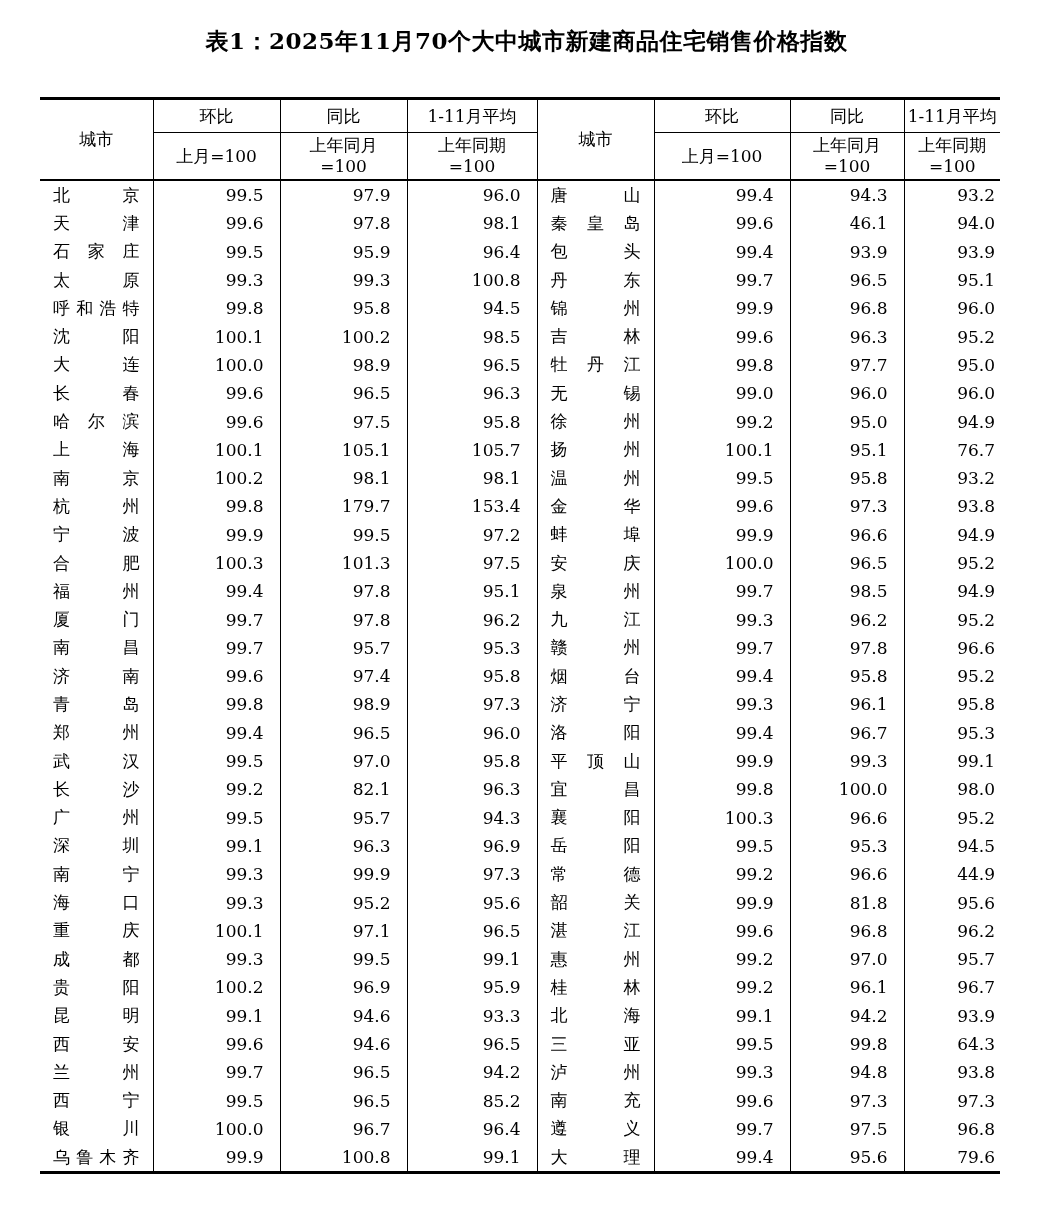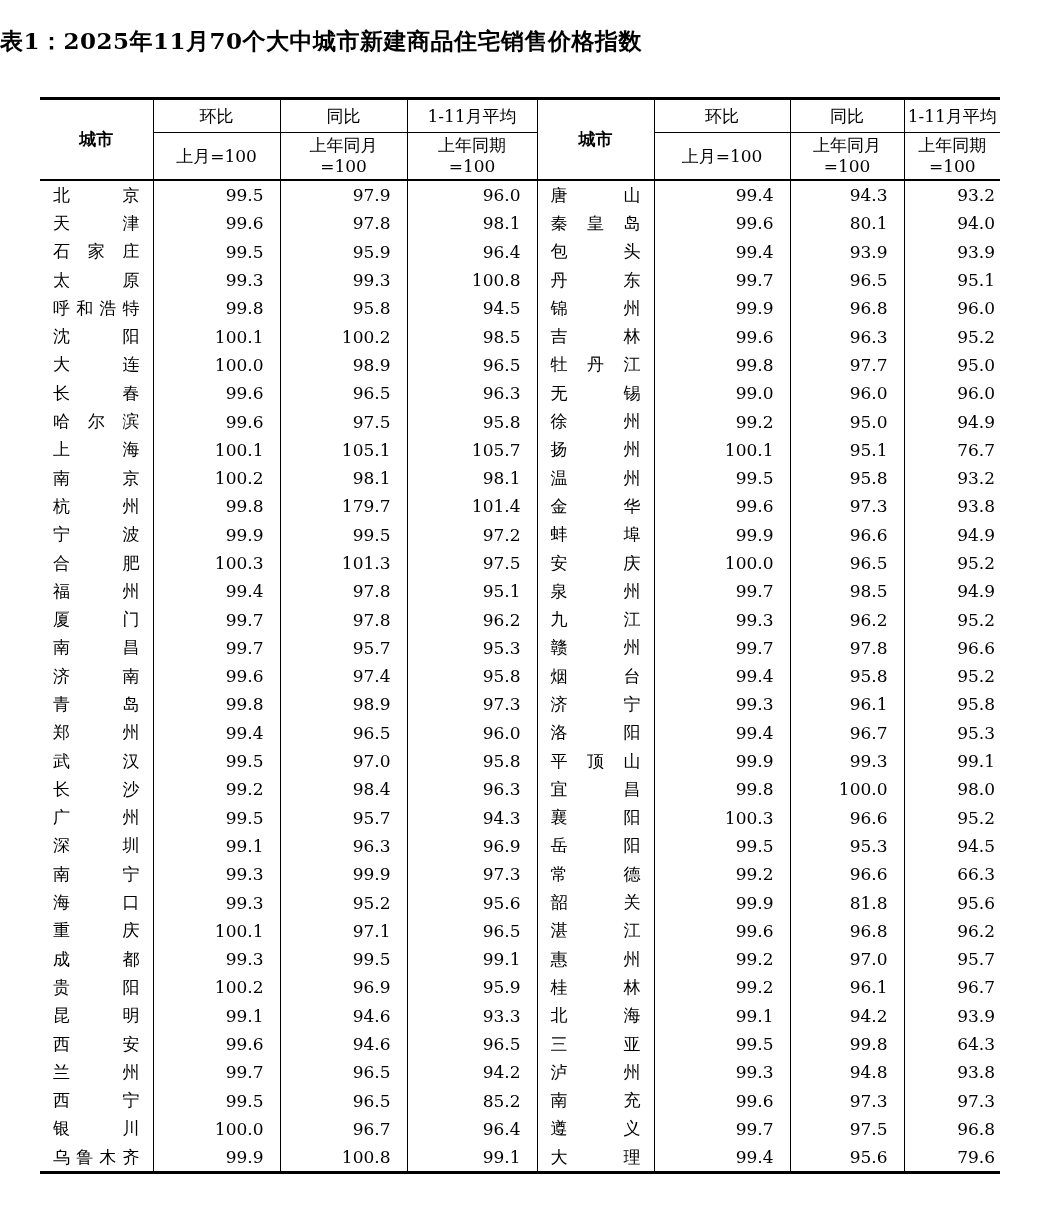--- a/index.html
+++ b/index.html
@@ -4,39 +4,39 @@
 <style>
   html, body {
     margin: 0; padding: 0;
     width: 1053px; height: 1213px;
     background: #ffffff; color: #000;
     overflow: hidden;
     font-family: "DejaVu Serif", "Liberation Serif", serif;
   }
   .page-title {
     margin: 26px 0 0 0;
-    text-align: left;
+    text-align: center;
     font-size: 23px;
     font-weight: bold;
     letter-spacing: 0.5px;
   }
   table.price-table {
     border-collapse: collapse;
     table-layout: fixed;
     width: 960px;
     margin: 40px 0 0 40px;
     border-top: 3px solid #000;
     border-bottom: 3px solid #000;
   }
   th, td { padding: 0; font-weight: normal; vertical-align: middle; }
   .b-r { border-right: 1.5px solid #000; }
   thead tr.top th { height: 32px; font-size: 17px; text-align: center; }
   thead tr.top th.mid { border-bottom: 1.5px solid #000; }
   thead tr.sub th { height: 46px; font-size: 17px; text-align: center; border-bottom: 2px solid #000; }
-  thead th.city-h { font-size: 17px; text-align: center; border-bottom: 2px solid #000; font-weight: bold; }
+  thead th.city-h { font-size: 17px; text-align: center; border-bottom: 2px solid #000; }
   .sub-line { display: block; line-height: 21px; }
   tbody td { height: 28.3px; font-size: 17px; }
   td.num { text-align: right; padding-right: 16px; }
   td.num.last { padding-right: 5px; }
   td.city { padding: 0; }
   .city-inner {
     display: flex;
     justify-content: space-between;
     padding: 0 13px;
   }
@@ -128,21 +128,21 @@
           <td class="num b-r">97.8</td>
           <td class="num b-r">98.1</td>
           <td class="city b-r">
             <span class="city-inner">
               <span>秦</span>
               <span>皇</span>
               <span>岛</span>
             </span>
           </td>
           <td class="num b-r">99.6</td>
-          <td class="num b-r">80.1</td>
+          <td class="num b-r">46.1</td>
           <td class="num last">94.0</td>
         </tr>
         <tr>
           <td class="city b-r">
             <span class="city-inner">
               <span>石</span>
               <span>家</span>
               <span>庄</span>
             </span>
           </td>
@@ -325,21 +325,21 @@
         </tr>
         <tr>
           <td class="city b-r">
             <span class="city-inner">
               <span>杭</span>
               <span>州</span>
             </span>
           </td>
           <td class="num b-r">99.8</td>
           <td class="num b-r">179.7</td>
-          <td class="num b-r">101.4</td>
+          <td class="num b-r">153.4</td>
           <td class="city b-r">
             <span class="city-inner">
               <span>金</span>
               <span>华</span>
             </span>
           </td>
           <td class="num b-r">99.6</td>
           <td class="num b-r">97.3</td>
           <td class="num last">93.8</td>
         </tr>
@@ -525,21 +525,21 @@
           <td class="num last">99.1</td>
         </tr>
         <tr>
           <td class="city b-r">
             <span class="city-inner">
               <span>长</span>
               <span>沙</span>
             </span>
           </td>
           <td class="num b-r">99.2</td>
-          <td class="num b-r">98.4</td>
+          <td class="num b-r">82.1</td>
           <td class="num b-r">96.3</td>
           <td class="city b-r">
             <span class="city-inner">
               <span>宜</span>
               <span>昌</span>
             </span>
           </td>
           <td class="num b-r">99.8</td>
           <td class="num b-r">100.0</td>
           <td class="num last">98.0</td>
@@ -595,21 +595,21 @@
           <td class="num b-r">99.9</td>
           <td class="num b-r">97.3</td>
           <td class="city b-r">
             <span class="city-inner">
               <span>常</span>
               <span>德</span>
             </span>
           </td>
           <td class="num b-r">99.2</td>
           <td class="num b-r">96.6</td>
-          <td class="num last">66.3</td>
+          <td class="num last">44.9</td>
         </tr>
         <tr>
           <td class="city b-r">
             <span class="city-inner">
               <span>海</span>
               <span>口</span>
             </span>
           </td>
           <td class="num b-r">99.3</td>
           <td class="num b-r">95.2</td>

